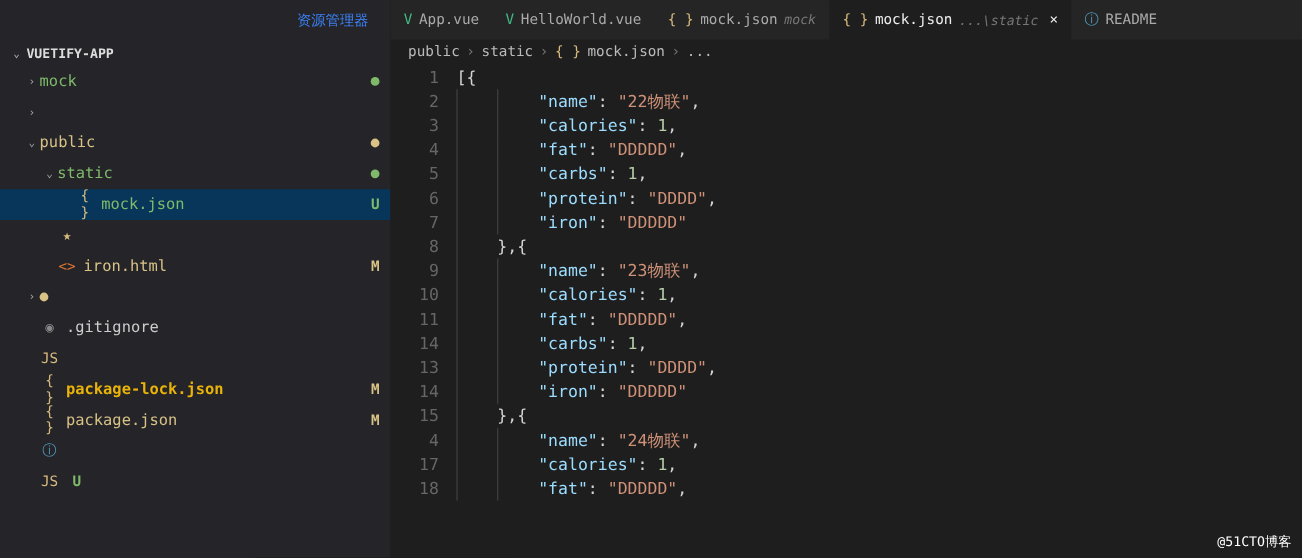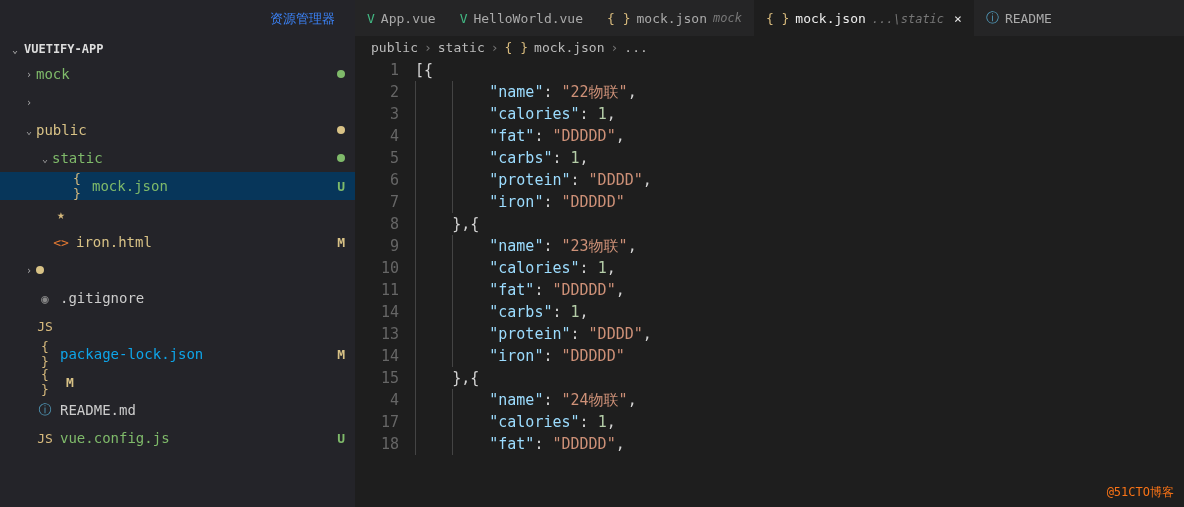--- a/index.html
+++ b/index.html
@@ -26,21 +26,21 @@
 .crumbs .sep { color:#777; }
 .editor { flex:1; display:flex; font-family:Consolas,monospace; font-size:15px; overflow:auto; }
 .gutter { width:60px; text-align:right; color:#666; padding:0 16px 0 0; line-height:22px; user-select:none; }
 .code { flex:1; line-height:22px; }
 .ln { height:22px; white-space:pre; }
 .p { color:#d4d4d4; } 
 .k { color:#9cdcfe; } 
 .s { color:#ce9178; } 
 .n { color:#b5cea8; } 
 .guide { border-left:1px solid #444; display:inline-block; height:22px; margin-right:0; }
-.watermark { position:fixed; bottom:6px; right:10px; color:#f97316; font-size:12px; }
+.watermark { position:fixed; bottom:6px; right:10px; color:#ffffff; font-size:12px; }
 </style>
 </head>
 <body>
 
 <div class="sidebar">
   <div class="sb-title">资源管理器</div>
   <div class="sb-project">
     <span class="chev">⌄</span>
     <span>VUETIFY-APP</span>
   </div>
@@ -88,37 +88,36 @@
         <span class="icon" style="color: rgb(136, 136, 136);">◉</span>
         <span class="label" style="color: rgb(204, 204, 204);">.gitignore</span>
       </div>
       <div class="row" style="padding-left: 22px;">
         <span class="chev"></span>
         <span class="icon" style="color: rgb(215, 186, 125);">JS</span>
       </div>
       <div class="row" style="padding-left: 22px;">
         <span class="chev"></span>
         <span class="icon" style="color: rgb(215, 186, 125);">{ }</span>
-        <span class="label" style="color: #0ea5e9;">package-lock.json</span>
+        <span class="label" style="color: #eab308; font-weight: bold;">package-lock.json</span>
         <span class="badge" style="color: rgb(216, 194, 134);">M</span>
       </div>
       <div class="row" style="padding-left: 22px;">
         <span class="chev"></span>
         <span class="icon" style="color: rgb(215, 186, 125);">{ }</span>
+        <span class="label" style="color: rgb(216, 194, 134);">package.json</span>
         <span class="badge" style="color: rgb(216, 194, 134);">M</span>
       </div>
       <div class="row" style="padding-left: 22px;">
         <span class="chev"></span>
         <span class="icon" style="color: rgb(81, 154, 186);">ⓘ</span>
-        <span class="label" style="color: rgb(204, 204, 204);">README.md</span>
       </div>
       <div class="row" style="padding-left: 22px;">
         <span class="chev"></span>
         <span class="icon" style="color: rgb(215, 186, 125);">JS</span>
-        <span class="label" style="color: rgb(127, 186, 106);">vue.config.js</span>
         <span class="badge" style="color: rgb(127, 186, 106);">U</span>
       </div>
     </div>
 </div>
 
 <div class="main">
   <div class="tabs" id="tabs">
       <div class="tab">
         <span class="tic" style="color: rgb(66, 184, 131);">V</span>
         <span>App.vue</span>

